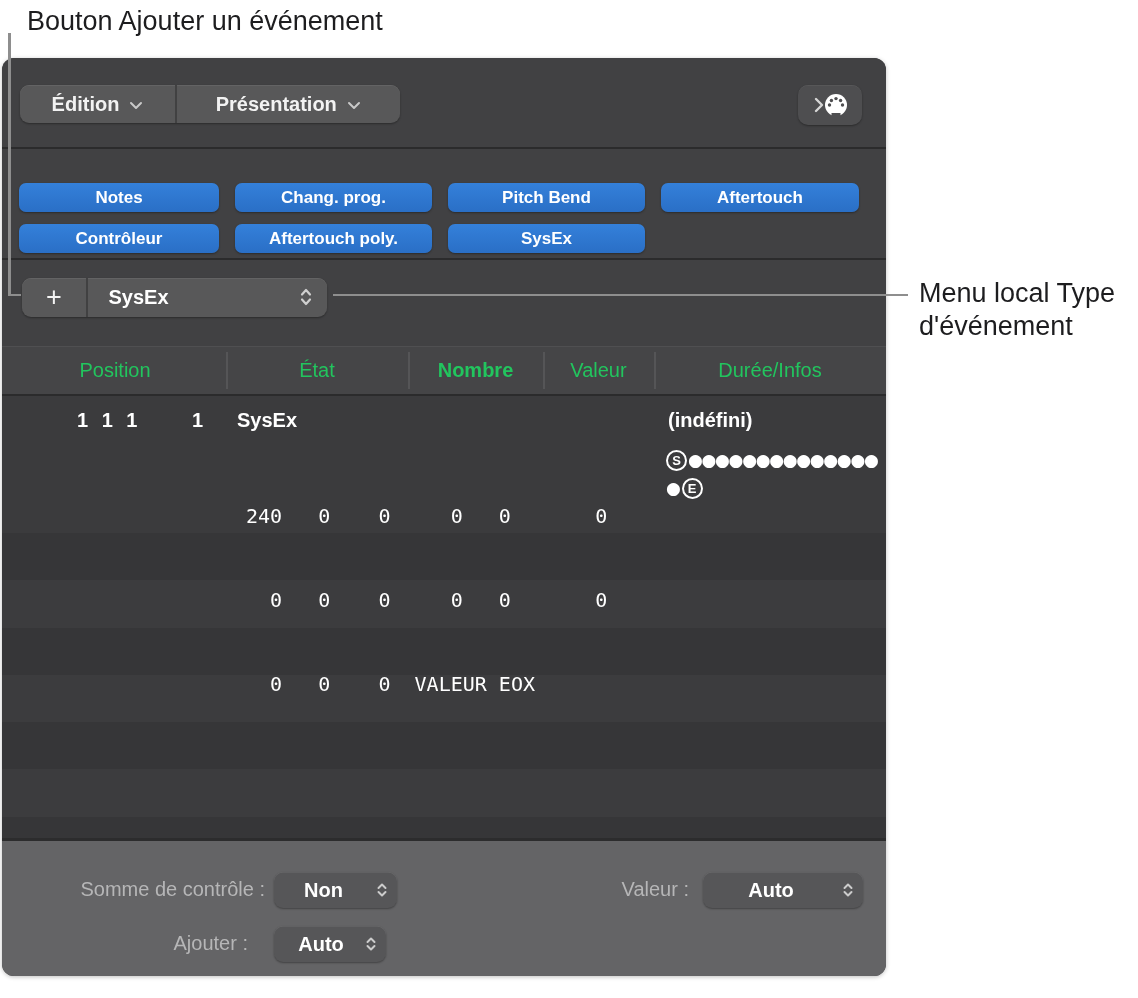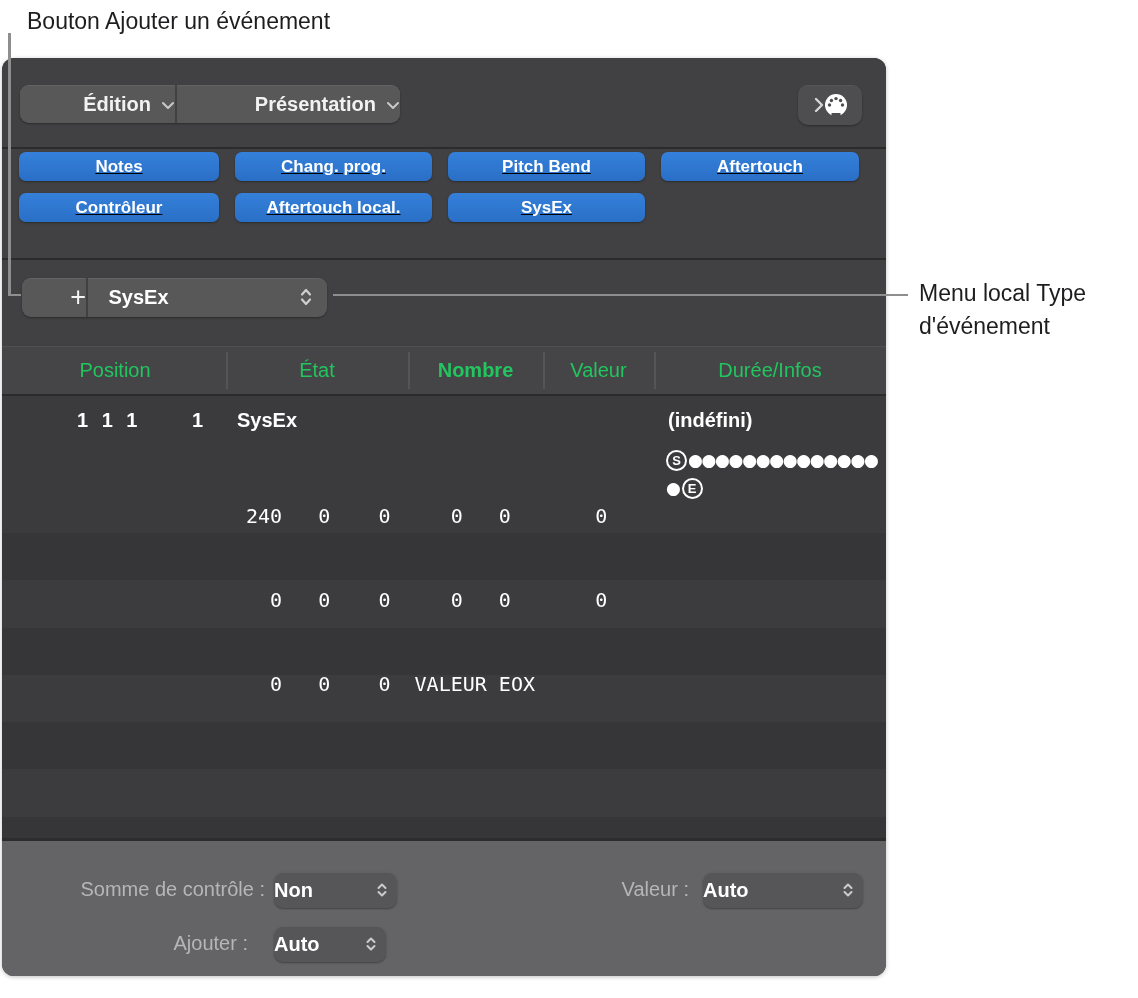--- a/index.html
+++ b/index.html
@@ -1,54 +1,54 @@
 <!DOCTYPE html>
 <html><head>
 <meta charset="utf-8">
 <style>
   html,body{margin:0;padding:0;background:#ffffff;}
   .stage{position:relative;width:1138px;height:998px;background:#ffffff;overflow:hidden;
          font-family:"Liberation Sans",sans-serif;-webkit-font-smoothing:antialiased;}
 
   
-  .callout{position:absolute;color:#1d1d1f;font-size:23px;line-height:33px;}
+  .callout{position:absolute;color:#1d1d1f;font-size:27px;line-height:33px;}
   .callout.left{left:27px;top:5px;white-space:nowrap;}
   .callout.right{left:919px;top:277px;width:216px;}
   .cline{position:absolute;background:#8e8e8e;z-index:5;}
   .cline.v1{left:8px;top:33px;width:2.5px;height:262px;}
   .cline.h1{left:8px;top:293.5px;width:13px;height:2.5px;}
   .cline.h2{left:333px;top:293.5px;width:575px;height:2.5px;}
 
   
   .panel{position:absolute;left:2px;top:58px;width:884px;height:918px;background:#414143;
          border-radius:12px;overflow:hidden;box-shadow:0 1px 4px rgba(0,0,0,.25);}
 
   
   .toolbar{position:absolute;left:0;top:0;width:100%;height:91px;background:#414143;
            border-bottom:2.5px solid #2b2b2c;box-sizing:border-box;}
   .seg-pill{position:absolute;display:flex;background:#585859;border-radius:9px;
             box-shadow:0 1px 2px rgba(0,0,0,.35), inset 0 0.5px 0 rgba(255,255,255,.14);}
   .menus{left:18px;top:27px;width:380px;height:38px;}
-  .seg{display:flex;align-items:center;justify-content:flex-end;gap:10px;cursor:default;}
+  .seg{display:flex;align-items:center;justify-content:center;gap:10px;cursor:default;}
   .menus .seg1{width:155px;}
   .menus .seg2{flex:1;}
   .seg-div{width:1.5px;background:#414142;margin:0;}
   .menu-label{color:#f2f2f2;font-size:20px;font-weight:700;}
   .chev-down{margin-top:2px;}
 
   .midi-btn{position:absolute;left:796px;top:27px;width:64px;height:40px;border:none;
             background:#4e4e50;border-radius:10px;display:flex;align-items:center;justify-content:center;
             box-shadow:0 1px 2px rgba(0,0,0,.35), inset 0 0.5px 0 rgba(255,255,255,.10);padding:0;}
 
   
   .filters{position:absolute;left:0;top:91px;width:100%;height:111px;background:#414143;
            border-bottom:2.5px solid #2b2b2c;box-sizing:border-box;}
-  .filter-grid{position:absolute;left:17px;top:3px;display:grid;
+  .filter-grid{position:absolute;left:17px;top:34px;display:grid;
                grid-template-columns:200px 197px 197px 198px;grid-auto-rows:29px;
-               column-gap:16px;row-gap:12px;text-decoration:underline;}
+               column-gap:16px;row-gap:12px;}
   .fbtn{border:none;border-radius:7px;color:#ffffff;font-family:"Liberation Sans",sans-serif;
         font-size:17px;font-weight:700;display:flex;align-items:center;justify-content:center;
         background:linear-gradient(#3480da,#2a6fc6);box-shadow:0 1px 2px rgba(0,0,0,.35);padding:0;}
 
   
   .addrow{position:absolute;left:0;top:202px;width:100%;height:86px;background:#414143;box-sizing:border-box;}
   .add-pill{left:20px;top:18px;width:305px;height:39px;}
   .add-pill .plus-seg{width:64px;font-size:27px;font-weight:300;color:#f4f4f4;line-height:1;}
   .add-pill .type-seg{flex:1;justify-content:flex-start;padding-left:21px;position:relative;}
   .type-label{color:#ffffff;font-size:20px;font-weight:700;}
@@ -92,21 +92,21 @@
   .dots.single{margin-left:0;margin-right:2px;}
 
   
   .footer{position:absolute;left:0;top:780px;width:100%;height:138px;background:#646466;
           border-top:3px solid #2c2c2d;box-sizing:border-box;}
   .flabel{position:absolute;color:#b6b6b7;font-size:20px;}
   .flabel.l1{left:10px;width:253px;top:37px;text-align:right;}
   .flabel.l2{left:480px;width:207px;top:37px;text-align:right;}
   .flabel.l3{left:10px;width:236px;top:91px;text-align:right;}
   .popup{position:absolute;height:36px;background:#565658;border-radius:9px;display:flex;
-         align-items:center;
+         align-items:center;justify-content:center;
          box-shadow:0 1px 2px rgba(0,0,0,.35), inset 0 0.5px 0 rgba(255,255,255,.14);}
   .popup .pval{color:#ffffff;font-size:20px;font-weight:700;padding-right:24px;}
   .popup .ud{position:absolute;right:9px;top:9px;}
   .popup.p1{left:272px;top:31px;width:123px;}
   .popup.p2{left:701px;top:31px;width:160px;}
   .popup.p3{left:272px;top:85px;width:112px;}
   .popup.p3 .pval{padding-right:18px;}
 </style>
 </head>
 <body>
@@ -151,21 +151,21 @@
       </button>
     </div>
 
     <div class="filters">
       <div class="filter-grid">
         <button class="fbtn">Notes</button>
         <button class="fbtn">Chang. prog.</button>
         <button class="fbtn">Pitch Bend</button>
         <button class="fbtn">Aftertouch</button>
         <button class="fbtn">Contrôleur</button>
-        <button class="fbtn">Aftertouch local.</button>
+        <button class="fbtn">Aftertouch poly.</button>
         <button class="fbtn">SysEx</button>
       </div>
     </div>
 
     <div class="addrow">
       <div class="seg-pill add-pill">
         <div class="seg plus-seg">
           <span>+</span>
         </div>
         <div class="seg-div"></div>

